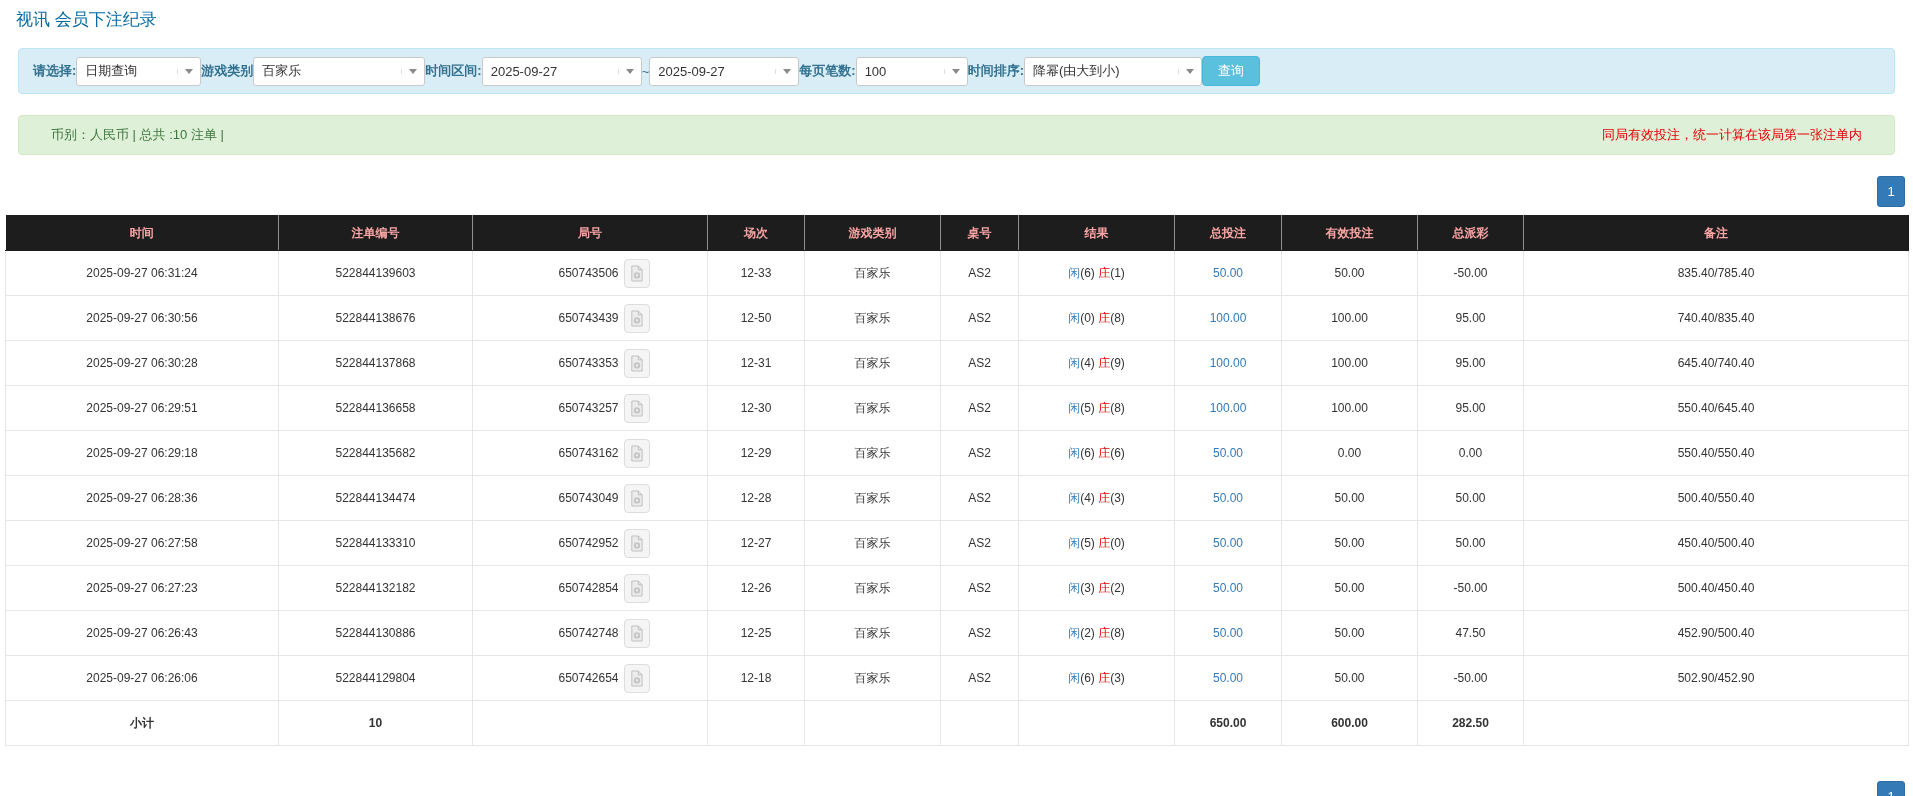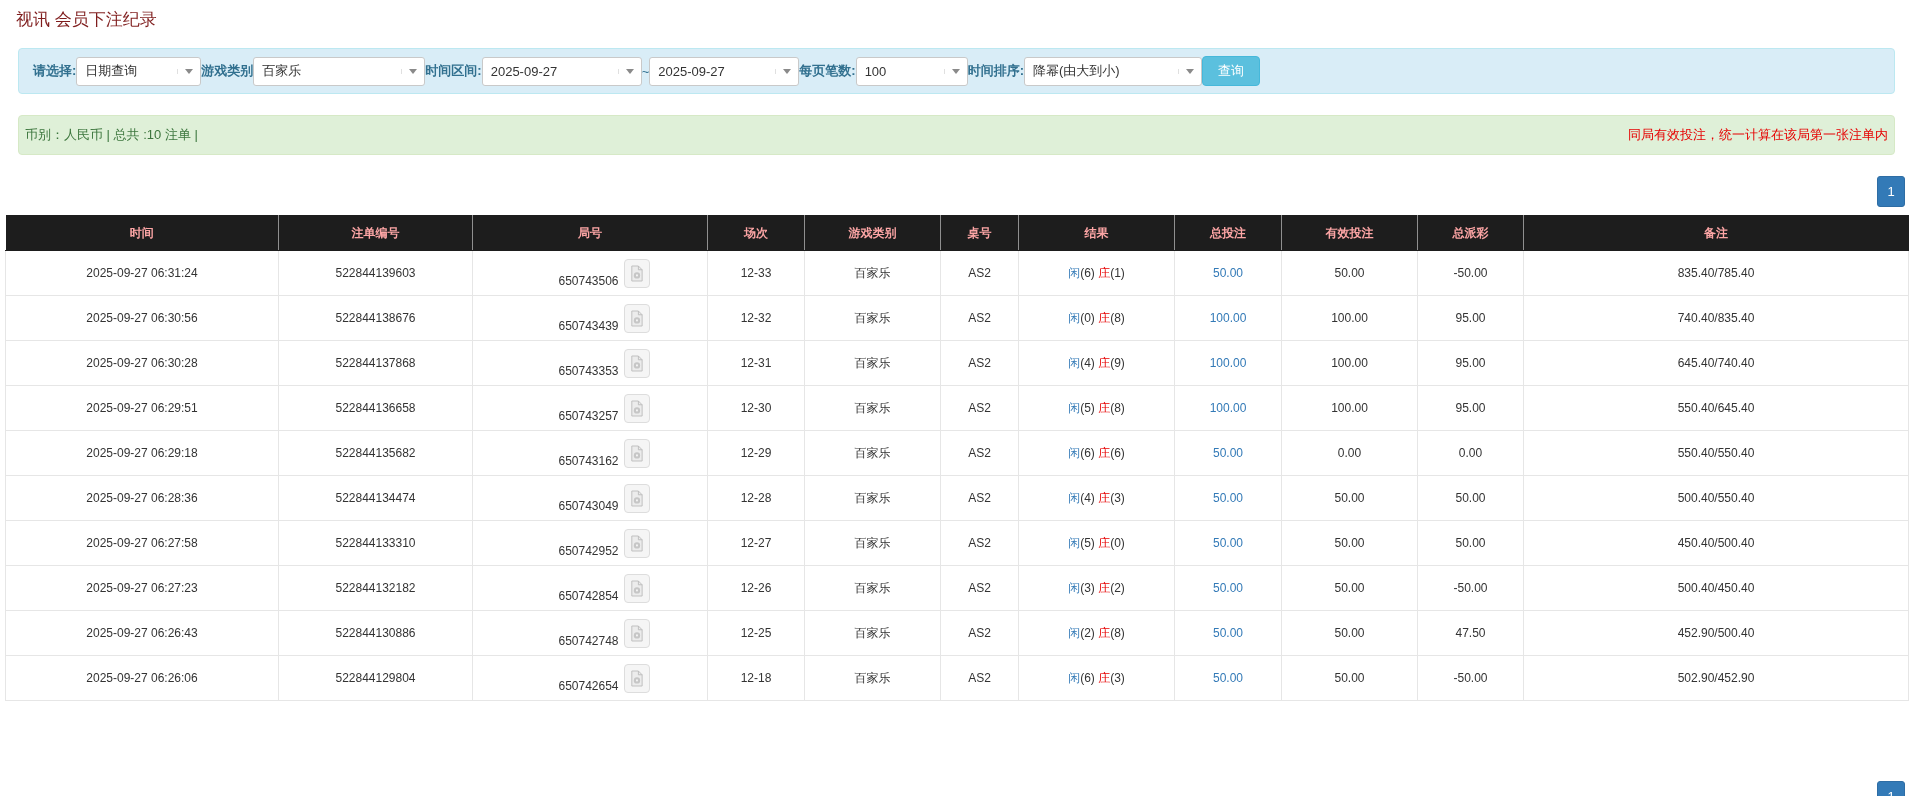--- a/index.html
+++ b/index.html
@@ -1,60 +1,60 @@
 <!DOCTYPE html>
 <html><head>
 <meta charset="utf-8">
 <style>
   * { margin:0; padding:0; box-sizing:border-box; }
   html,body { background:#fff; }
   body { font-family:"Liberation Sans","DejaVu Sans",sans-serif; }
   #page { position:relative; width:1913px; height:796px; overflow:hidden; background:#fff; }
 
-  .page-title { position:absolute; left:16px; top:8px; font-size:17px; color:#7f1d1d; font-weight:normal; }
+  .page-title { position:absolute; left:16px; top:8px; font-size:17px; color:#0369a1; font-weight:normal; }
 
   
   .filter-bar { position:absolute; left:18px; right:18px; top:48px; height:46px;
     background:#d9edf7; border:1px solid #bce8f1; border-radius:4px;
     display:flex; align-items:center; padding:0 14px; }
   .flabel { font-size:13px; font-weight:bold; color:#31708f; white-space:nowrap; }
   .combo { display:inline-flex; align-items:center; background:#fff; border:1px solid #c9c9c9;
     border-radius:3px; height:29px; overflow:hidden; }
   .combo .val { display:flex; align-items:center; padding:0 8px; font-size:13px; color:#333; white-space:nowrap; }
   .combo .arrow-box { width:23px; border-left:1px solid #e0e0e0; display:flex; align-items:center; justify-content:center; background:#fff; }
   .tri { width:0; height:0; border-left:4px solid transparent; border-right:4px solid transparent; border-top:5px solid #8a8a8a; }
   .tilde { font-size:13px; color:#31708f; }
   .search-btn { height:30px; padding:0 15px; background:#5bc0de; border:1px solid #46b8da;
     border-radius:4px; color:#fff; font-size:13px; cursor:pointer; }
 
   
   .summary-bar { position:absolute; left:18px; right:18px; top:115px; height:40px;
     background:#dff0d8; border:1px solid #d6e9c6; border-radius:4px;
-    display:flex; align-items:center; justify-content:space-between; padding:0 6px; }
+    display:flex; align-items:center; justify-content:space-between; padding:0 32px; }
   .summary-left { font-size:13px; color:#3c763d; }
   .summary-right { font-size:13px; color:#e60000; }
 
   
   .page-btn { position:absolute; width:28px; height:31px; background:#337ab7; border:1px solid #2e6da4;
     border-radius:3px; color:#fff; font-size:13px; display:flex; align-items:center; justify-content:center; cursor:pointer; }
   .page-btn.top { right:8px; top:176px; }
   .page-btn.bottom { right:8px; top:781px; }
 
   
   table.records { position:absolute; left:5px; top:215px; width:1903px; border-collapse:collapse; table-layout:fixed; }
   table.records thead th { background:#1d1d1d; color:#fca5a5; font-size:12px; font-weight:bold;
     height:35px; border-right:1px solid #8f8f8f; border-top:1px solid #1d1d1d; border-bottom:1px solid #1d1d1d; text-align:center; }
   table.records thead th:last-child { border-right:1px solid #1d1d1d; }
   table.records tbody td { background:#fff; border:1px solid #e6e6e6; height:45px;
     text-align:center; font-size:12px; color:#333; vertical-align:middle; }
   .bet-link { color:#337ab7; text-decoration:none; }
   .neg { color:#e60000; }
   .res-player { color:#337ab7; }
   .res-banker { color:#e60000; }
-  .round-wrap { display:inline-flex; align-items:flex-end; gap:5px; justify-content:center;margin-left:28px; }
+  .round-wrap { display:inline-flex; align-items:center; gap:5px; justify-content:center;margin-left:28px; }
   .video-btn { width:26px; height:29px; background:#f5f5f5; border:1px solid #ddd; border-radius:4px;
     display:inline-flex; align-items:center; justify-content:center; cursor:pointer; padding:0; }
 
   tr.summary-row td { background:#9d9d9d; color:#fff; font-weight:bold; font-size:12px;
     height:27px; border:3px solid #fff; }
 </style>
 </head>
 <body>
 
 <div id="page">
@@ -179,21 +179,21 @@
               <span>650743439</span>
               <button class="video-btn">
                 <svg width="15" height="17" viewBox="0 0 16 18">
                   <path d="M3 1h7l4 4v12H3z" fill="#ececec" stroke="#bdbdbd" stroke-width="1"></path>
                   <path d="M10 1v4h4" fill="none" stroke="#bdbdbd" stroke-width="1"></path>
                   <circle cx="8.5" cy="11" r="3.4" fill="#c6c6c6"></circle>
                   <circle cx="8.5" cy="11" r="1.1" fill="#f4f4f4"></circle>
                 </svg>
               </button>
             </span></td>
-          <td>12-32</td>
+          <td>12-50</td>
           <td>百家乐</td>
           <td>AS2</td>
           <td><span class="res-player">闲</span><span>(0) </span><span class="res-banker">庄</span><span>(8)</span></td>
           <td><a href="#" class="bet-link">100.00</a></td>
           <td>100.00</td>
           <td>95.00</td>
           <td>740.40/835.40</td>
         </tr>
         <tr>
           <td>2025-09-27 06:30:28</td>
@@ -372,18 +372,31 @@
             </span></td>
           <td>12-18</td>
           <td>百家乐</td>
           <td>AS2</td>
           <td><span class="res-player">闲</span><span>(6) </span><span class="res-banker">庄</span><span>(3)</span></td>
           <td><a href="#" class="bet-link">50.00</a></td>
           <td>50.00</td>
           <td class="neg">-50.00</td>
           <td>502.90/452.90</td>
         </tr>
+        <tr class="summary-row">
+          <td>小计</td>
+          <td>10</td>
+          <td></td>
+          <td></td>
+          <td></td>
+          <td></td>
+          <td></td>
+          <td>650.00</td>
+          <td>600.00</td>
+          <td>282.50</td>
+          <td></td>
+        </tr>
       </tbody>
   </table>
 
   <div class="page-btn bottom">1</div>
 
 </div>
 
 </body></html>

